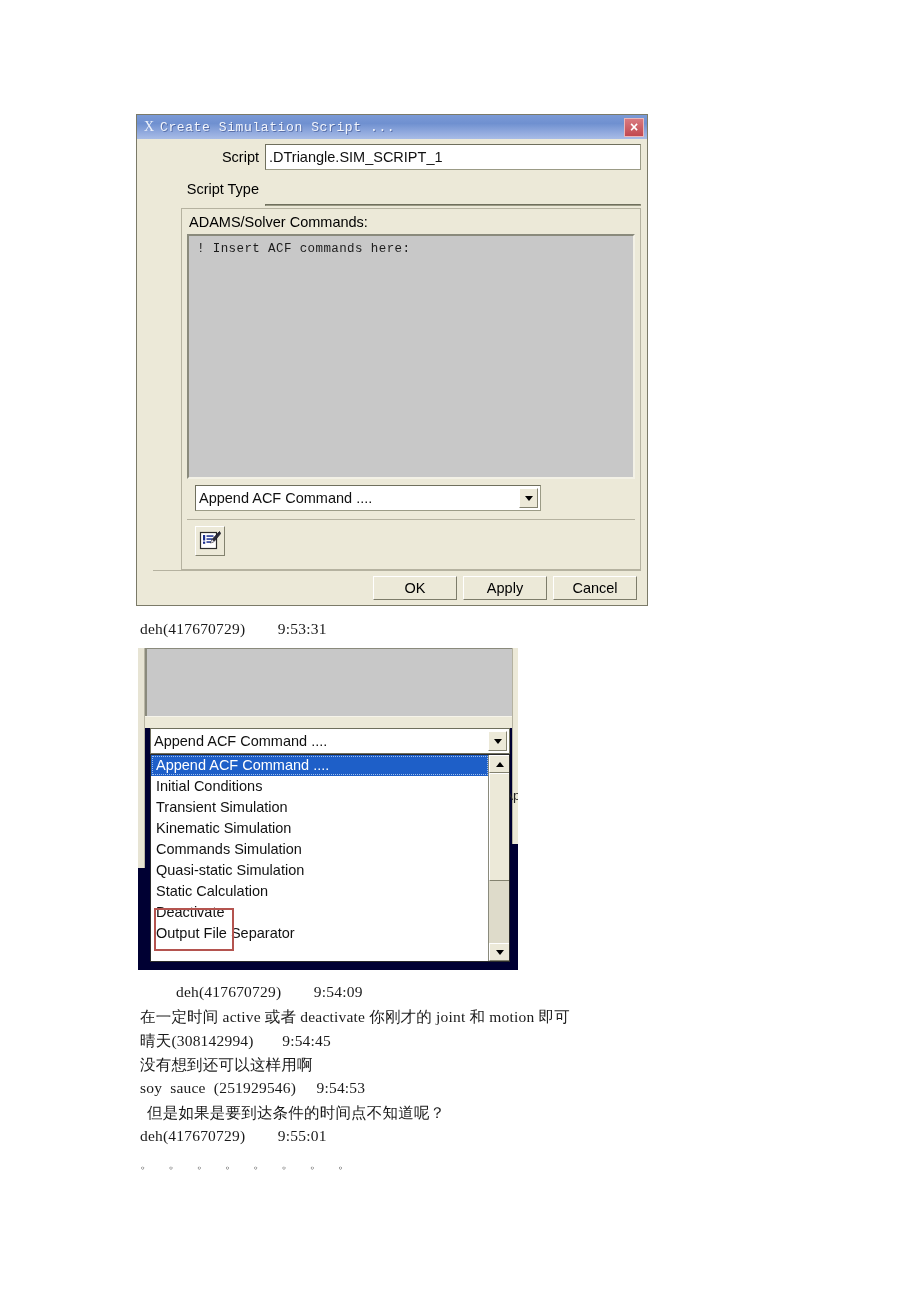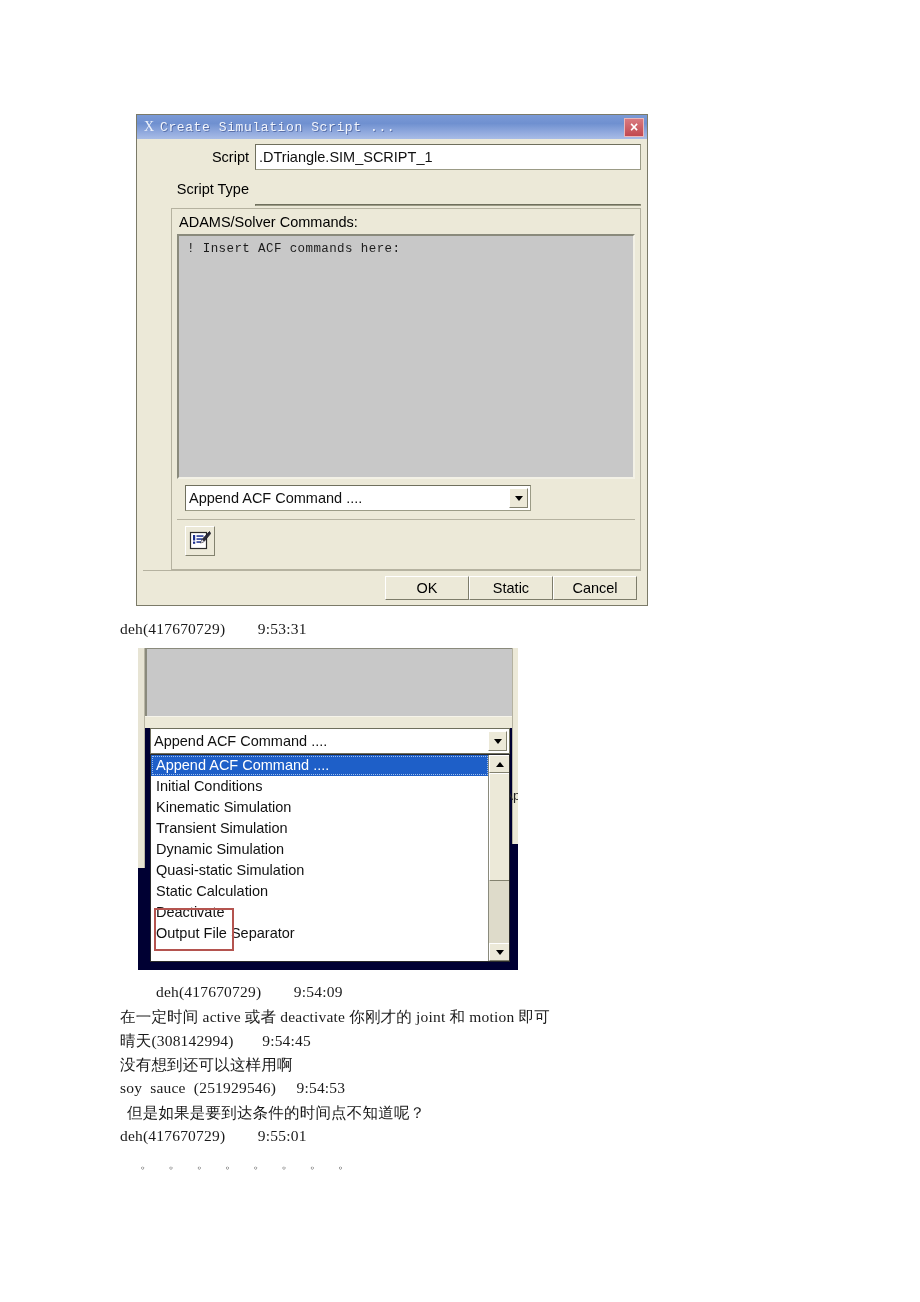--- a/index.html
+++ b/index.html
@@ -60,21 +60,21 @@
     border: 1px solid #e9b7ba;
     color: #ffffff;
     font-size: 14px;
     font-weight: bold;
     line-height: 17px;
     text-align: center;
     cursor: pointer;
     margin-right: 1px;
   }
 
-  .dlg-body { padding: 5px 6px 0 6px; }
+  .dlg-body { padding: 5px 6px 0 16px; }
 
   .field-row {
     display: flex;
     align-items: stretch;
     margin-bottom: 6px;
     height: 26px;
   }
   .field-label {
     width: 112px;
     text-align: right;
@@ -193,38 +193,39 @@
     border-bottom-color: #83826f;
     display: flex; align-items: center; justify-content: center;
     cursor: pointer;
   }
   .btn-row {
     border-top: 1px solid #b5b2a0;
     background: #ece9d8;
     display: flex;
     justify-content: flex-end;
     align-items: center;
+    gap: 6px;
     padding: 5px 4px 5px 0;
   }
   .dlg-btn {
     width: 84px; height: 24px;
     background: #ece9d8;
     border: 1px solid;
     border-color: #ffffff #7d7c6a #7d7c6a #ffffff;
     font-size: 14.5px;
     color: #000;
     text-align: center;
     line-height: 22px;
     cursor: pointer;
   }
 
   
   .chat-line {
     position: absolute;
-    left: 120px;
+    left: 140px;
     font-family: "Liberation Serif", serif;
     font-size: 15.5px;
     color: #1a1a1a;
     white-space: pre;
     letter-spacing: 0.2px;
   }
   .chat-head { }
   .chat-msg { }
   .dots-line {
     position: absolute;
@@ -410,21 +411,21 @@
               <rect x="7.5" y="11.3" width="5" height="1.5" fill="#1b2f8f"></rect>
               <path d="M20.5 1.5 L13 9.5 L11.6 13 L15 11.6 L21.6 3.6 Z" fill="#2b2b3c" stroke="#15151f" stroke-width="0.8"></path>
               <path d="M11.6 13 L13 9.5 L15 11.6 Z" fill="#dfdfe8"></path>
             </svg>
           </div>
         </div>
       </div>
 
       <div class="btn-row">
         <div class="dlg-btn">OK</div>
-        <div class="dlg-btn">Static</div>
+        <div class="dlg-btn">Apply</div>
         <div class="dlg-btn">Cancel</div>
       </div>
     </div>
   </div>
 
   <div class="chat-line chat-head" style="top:620px;">deh(417670729)        9:53:31</div>
 
   <div class="shot2">
     <div class="s2-strip"></div>
     <div class="s2-greybox"></div>
@@ -437,23 +438,23 @@
       <span>Append ACF Command ....</span>
       <span class="combo-arrow" style="right:2px; top:2px;">
         <span class="arrow-down"></span>
       </span>
     </div>
 
     <div class="s2-list">
       <div class="s2-list-inner">
         <div class="s2-item selected">Append ACF Command ....</div>
         <div class="s2-item">Initial Conditions</div>
+        <div class="s2-item">Transient Simulation</div>
         <div class="s2-item">Kinematic Simulation</div>
-        <div class="s2-item">Transient Simulation</div>
-        <div class="s2-item">Dynamic Simulation</div>
+        <div class="s2-item">Commands Simulation</div>
         <div class="s2-item">Quasi-static Simulation</div>
         <div class="s2-item">Static Calculation</div>
         <div class="s2-item">Deactivate</div>
         <div class="s2-item">Output File Separator</div>
       </div>
 
       <div class="s2-redbox"></div>
 
       <div class="s2-scroll">
         <div class="s2-scroll-btn">

